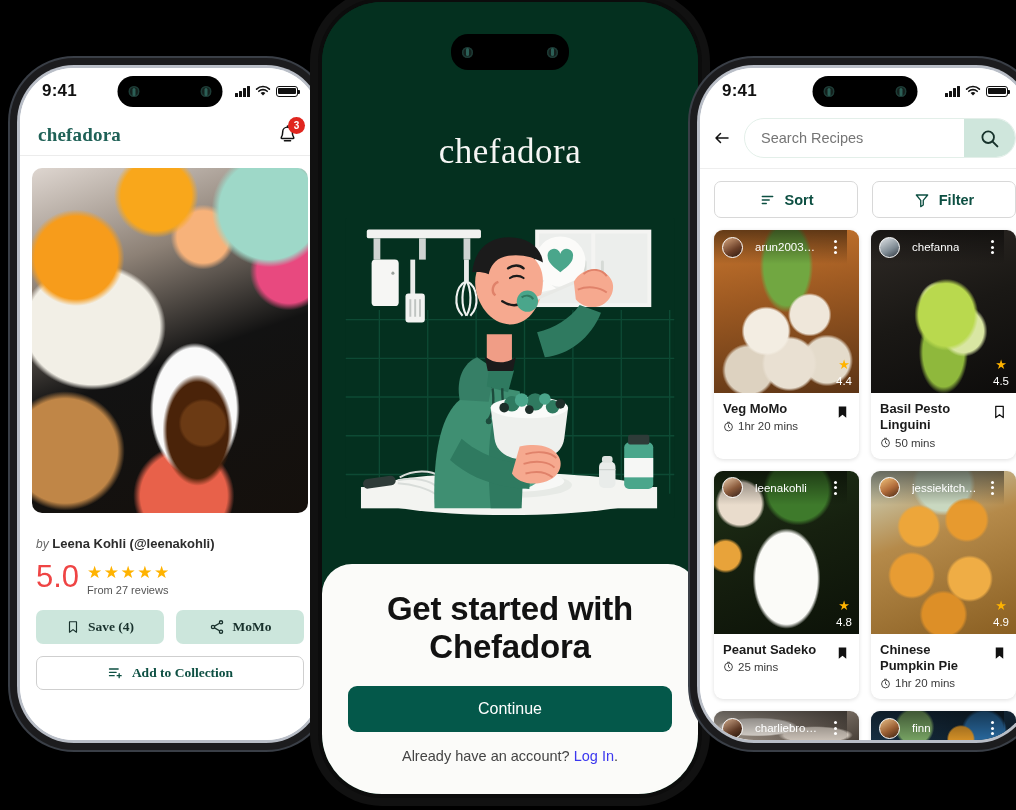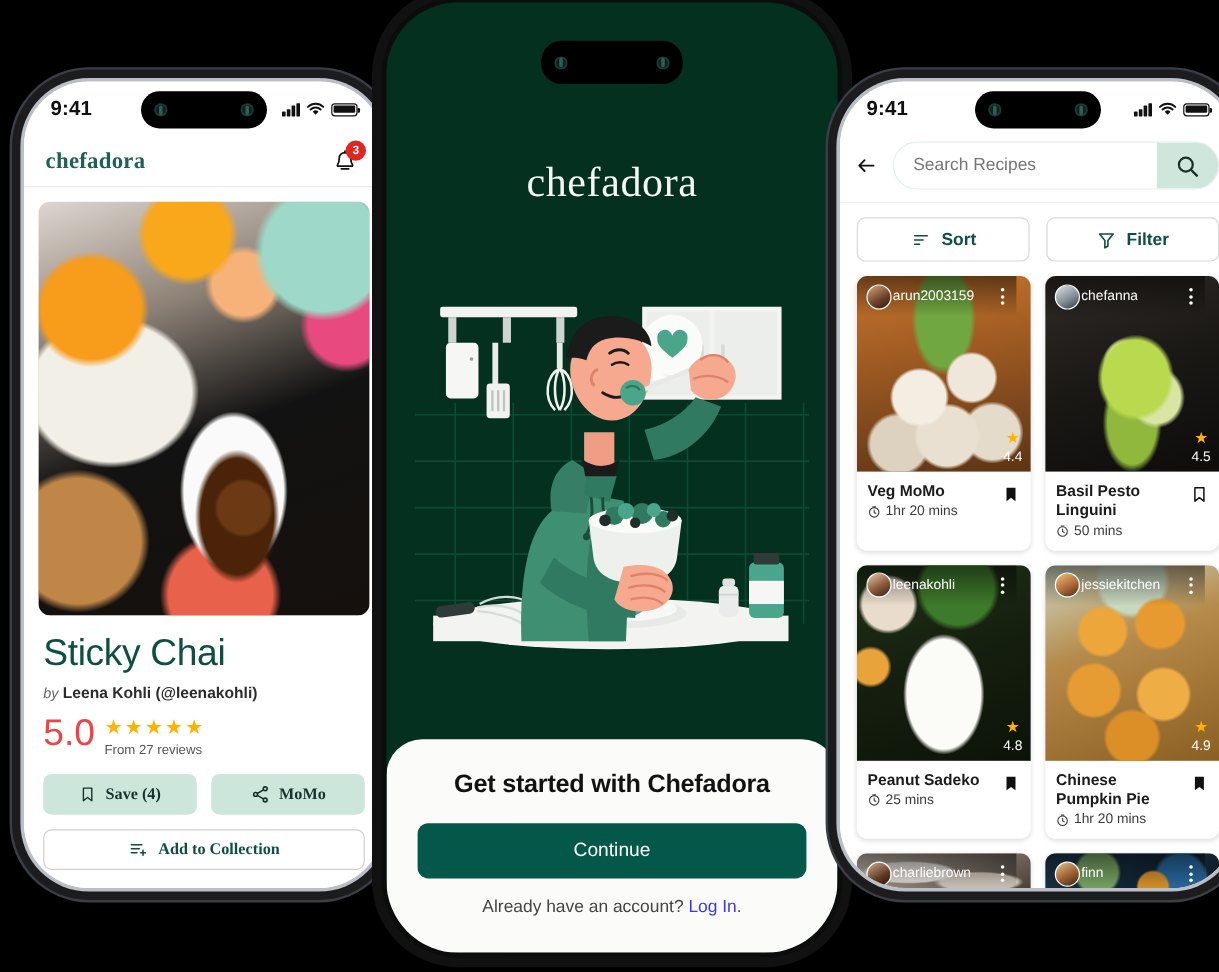--- a/index.html
+++ b/index.html
@@ -68,21 +68,21 @@
   .btn-soft { background:#cce6dc; }
   .btn-outline { background:#fff; border:1px solid #cfcfcf; color:#0d4f42; margin-top:12px; width:100%; }
 
   
   .mid-screen { height:100%; display:flex; flex-direction:column; background:#04301f; }
   .mid-logo { text-align:center; margin-top:130px; font-family:"Liberation Serif", serif;
               font-size:35px; color:#f6f6f4; letter-spacing:.5px; }
   .illus-wrap { flex:1; display:flex; align-items:center; justify-content:center; padding:0 18px; }
   .mid-sheet { background:#fbfbf9; border-radius:30px 30px 52px 52px; padding:26px 26px 30px;
                margin:0 0 0 0; text-align:center; }
-  .sheet-title { font-size:21px; font-weight:700; color:#121212; letter-spacing:-.2px; }
+  .sheet-title { font-size:33px; font-weight:700; color:#121212; letter-spacing:-.2px; }
   .continue-btn { margin-top:20px; height:46px; border-radius:9px; background:#04584a; color:#fff;
                   font-size:16px; display:flex; align-items:center; justify-content:center; cursor:pointer; }
   .login-line { margin-top:16px; font-size:14.5px; color:#444; }
   .login-line a { color:#3b37ef; text-decoration:none; }
 
   
   .search-row { display:flex; align-items:center; gap:10px; padding:4px 14px 10px 10px; }
   .back-arrow { width:24px; flex:0 0 24px; display:flex; align-items:center; justify-content:center; cursor:pointer; }
   .search-box { flex:1; height:40px; border-radius:21px; background:#fff; border:1.5px solid #e3efe9;
                 display:flex; align-items:center; overflow:hidden; }
@@ -92,21 +92,21 @@
                 justify-content:center; cursor:pointer; }
   .sf-divider { height:1px; background:#eee; }
   .sf-row { display:flex; gap:14px; padding:12px 14px; }
   .sf-btn { flex:1; height:37px; border:1px solid #d8d8d8; border-radius:7px; background:#fff;
             display:flex; align-items:center; justify-content:center; gap:9px;
             font-size:14.5px; font-weight:700; color:#0d4f42; cursor:pointer; }
   .grid { display:grid; grid-template-columns:1fr 1fr; gap:12px; padding:0 14px 14px; }
   .card { background:#fff; border-radius:9px; overflow:hidden; box-shadow:0 1px 4px rgba(0,0,0,.13); }
   .card-img { position:relative; height:163px; overflow:hidden; }
   .card-top { position:absolute; top:0; left:0; right:12px; height:34px; display:flex; align-items:center;
-              gap:1px; padding:0 8px; background:linear-gradient(180deg,rgba(0,0,0,.5),rgba(0,0,0,0)); }
+              gap:12px; padding:0 8px; background:linear-gradient(180deg,rgba(0,0,0,.5),rgba(0,0,0,0)); }
   .avatar { width:21px; height:21px; border-radius:50%; border:1.5px solid #fff; overflow:hidden; flex:0 0 21px; }
   .uname { font-size:11.5px; color:#fff; font-weight:400; white-space:nowrap; overflow:hidden; text-overflow:ellipsis; }
   .kebab { margin-left:auto; display:flex; flex-direction:column; gap:2.5px; cursor:pointer; padding:2px; }
   .kebab i { width:3px; height:3px; border-radius:50%; background:#fff; display:block; }
   .rating-chip { position:absolute; right:7px; bottom:4px; text-align:center; }
   .rating-chip .st { color:#FFB300; font-size:13px; line-height:1; display:block; }
   .rating-chip .vl { color:#fff; font-size:11.5px; line-height:1.3; }
   .card-foot { padding:8px 9px 10px; display:flex; align-items:flex-start; gap:6px; }
   .cf-text { flex:1; min-width:0; }
   .cf-title { font-size:13px; font-weight:700; color:#1b1b1b; line-height:1.25; }
@@ -215,21 +215,20 @@
           <path d="M8.5 18.5h7" stroke="#111" stroke-width="1.7" stroke-linecap="round"></path>
           <path d="M12 3V1.6" stroke="#111" stroke-width="1.7" stroke-linecap="round"></path>
         </svg>
         <span class="badge">3</span>
       </div>
     </div>
 
     <div class="hero ph-chai"></div>
 
     <div class="recipe-body">
-      <div class="recipe-title">Sticky Chai</div>
       <div class="byline">
         <em>by</em>
         <span>Leena Kohli (@leenakohli)</span>
       </div>
 
       <div class="rating-row">
         <span class="rating-num">5.0</span>
         <span class="stars-wrap">
           <span class="stars">★★★★★</span>
           <span class="reviews" style="display:block">From 27 reviews</span>

